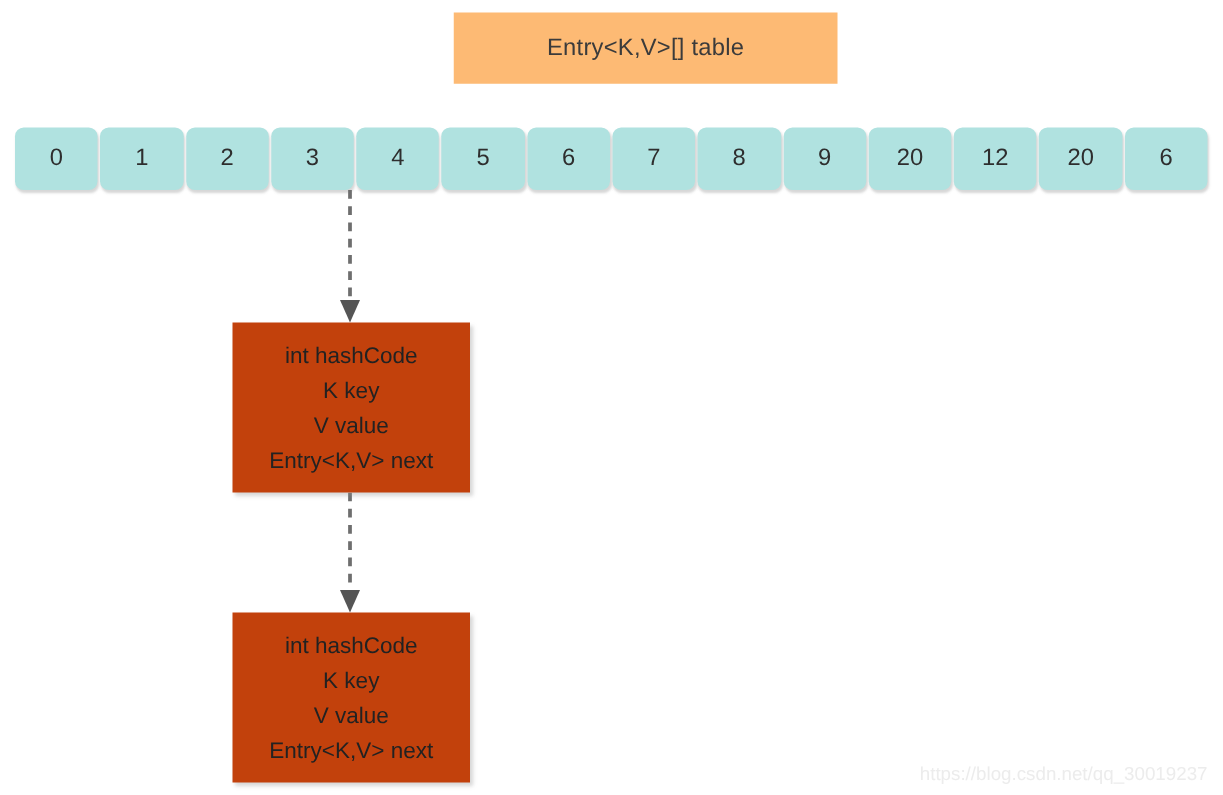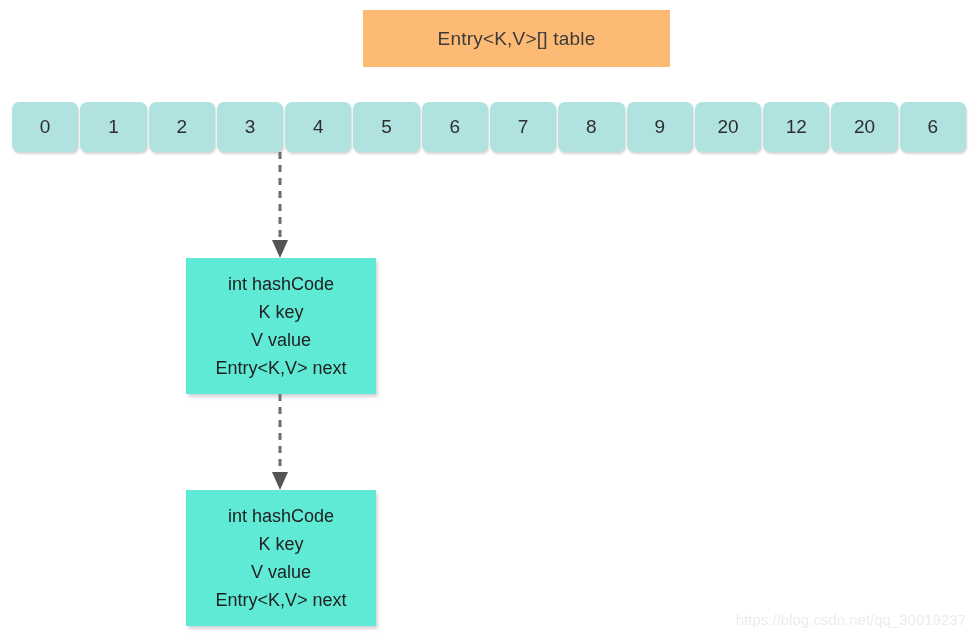--- a/index.html
+++ b/index.html
@@ -57,21 +57,21 @@
   .array-cell .cell-index {
     font-size: 19px;
     color: #2e2e2e;
   }
 
   
   .entry-node {
     position: absolute;
     left: 186px;
     width: 190px;
-    background: #5eead4;
+    background: #c2410c;
     box-shadow: 2px 3px 3px rgba(140,140,140,0.35);
     display: flex;
     flex-direction: column;
     align-items: center;
     justify-content: center;
   }
   #entry-node-1 { top: 258px; height: 136px; }
   #entry-node-2 { top: 490px; height: 136px; }
   .entry-node .entry-line {
     font-size: 18px;

